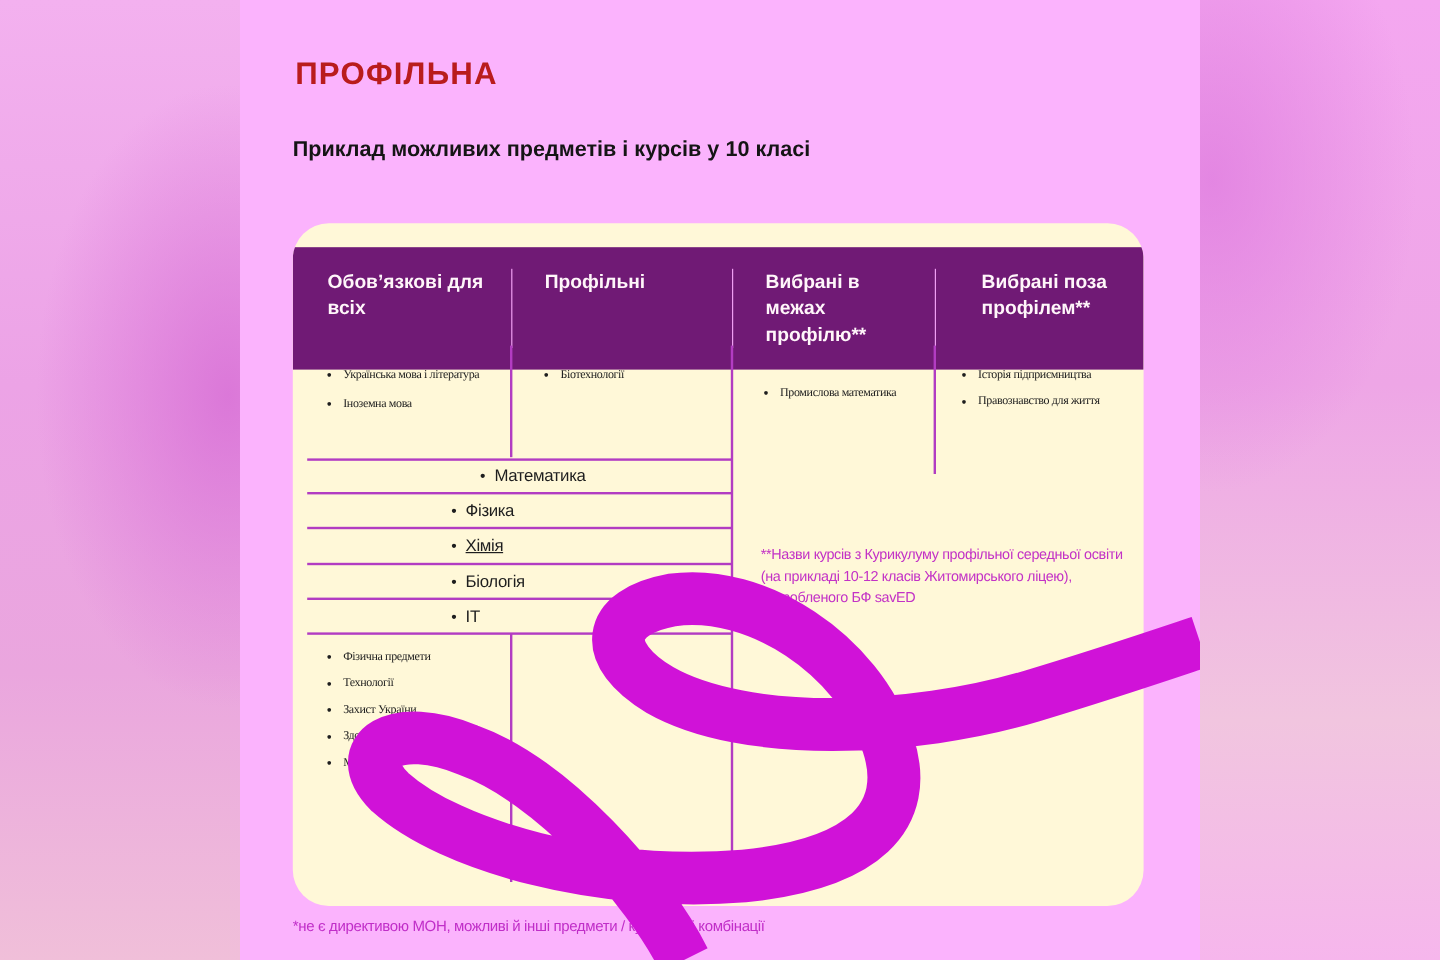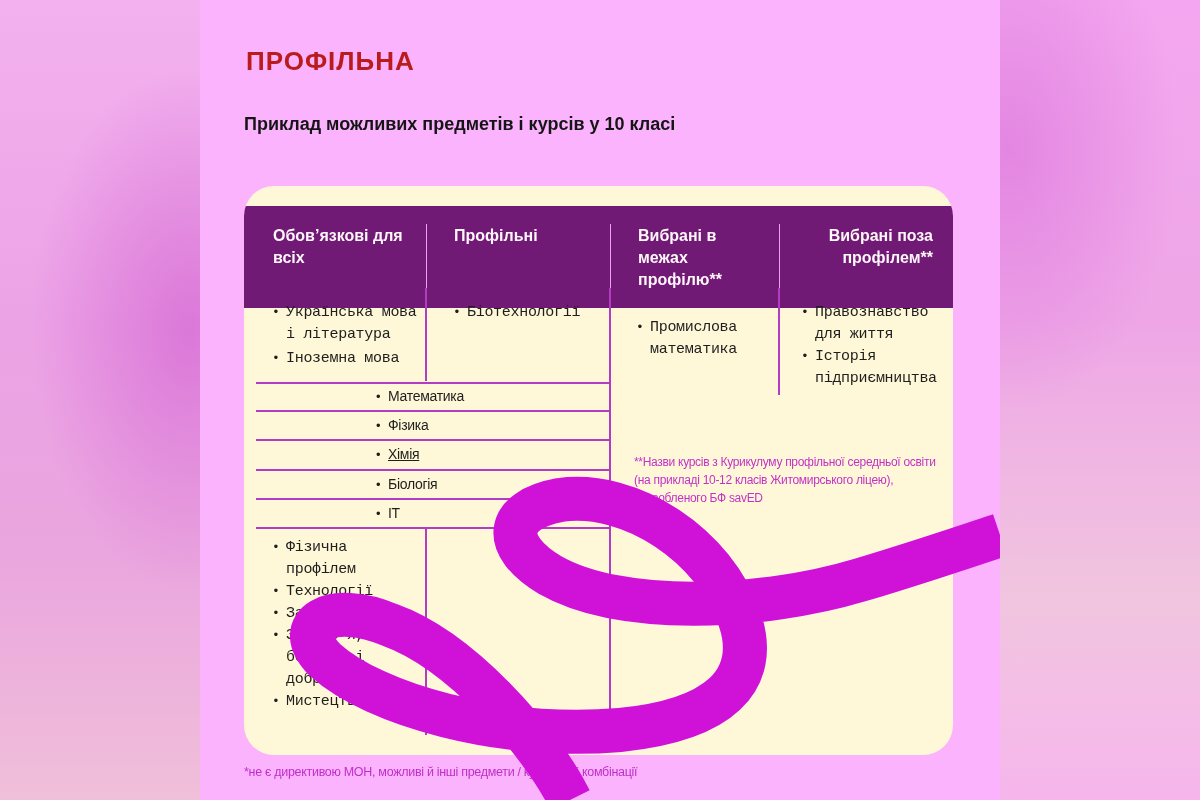--- a/index.html
+++ b/index.html
@@ -46,21 +46,21 @@
     }
     .h-col {
       position: absolute; top: 19px; color: #fff6fa; font-weight: 700;
       font-size: 16px; line-height: 22px;
     }
     .h-div { position: absolute; top: 18px; width: 1px; height: 66px; background: #ef9ff2; }
     .vline { position: absolute; width: 2px; background: #b23cc2; }
     .hline { position: absolute; height: 2px; background: #b23cc2; }
     .cell-list {
       position: absolute; margin: 0; padding: 0; list-style: none;
-      font-family: Liberation Mono, monospace; font-size: 15px; color: #1e1e1e;
+      font-family: Liberation Serif, serif; font-size: 10px; color: #1e1e1e;
       line-height: 22px; letter-spacing: -0.3px;
     }
     .cell-list li { position: relative; padding-left: 14px; margin-bottom: 2px; }
     .cell-list li::before {
       content: "•"; position: absolute; left: 0; top: 0; font-size: 13px;
     }
     .cell-list.tight li { margin-bottom: 0; }
     .band-item {
       position: absolute; left: 132px; font-size: 14px; color: #1e1e1e;
       letter-spacing: -0.3px;
@@ -90,21 +90,21 @@
   </div>
 
   <div class="card">
     <div class="card-head">
       <div class="h-col" style="left:29px; width:130px;">Обов’язкові для всіх</div>
       <div class="h-div" style="left:182px;"></div>
       <div class="h-col" style="left:210px; width:130px;">Профільні</div>
       <div class="h-div" style="left:366px;"></div>
       <div class="h-col" style="left:394px; width:120px;">Вибрані в межах профілю**</div>
       <div class="h-div" style="left:535px;"></div>
-      <div class="h-col" style="left:559px; width:130px;text-align:right;">Вибрані поза профілем**</div>
+      <div class="h-col" style="left:574px; width:130px;">Вибрані поза профілем**</div>
     </div>
 
     <div class="vline" style="left:181px; top:102px; height:93px;"></div>
     <div class="vline" style="left:365px; top:102px; height:447px;"></div>
     <div class="vline" style="left:534px; top:102px; height:107px;"></div>
     <div class="vline" style="left:181px; top:342px; height:207px;"></div>
 
     <div class="hline" style="left:12px; top:196px; width:354px;"></div>
     <div class="hline" style="left:12px; top:224px; width:354px;"></div>
     <div class="hline" style="left:12px; top:253px; width:354px;"></div>
@@ -114,41 +114,41 @@
 
     <ul class="cell-list" style="left:28px; top:116px; width:150px;">
       <li>Українська мова і література</li>
       <li>Іноземна мова</li>
     </ul>
 
     <ul class="cell-list" style="left:209px; top:116px; width:150px;">
       <li>Біотехнології</li>
     </ul>
 
-    <div class="band-item" style="top:202px;"><span class="dot">•</span><span>Математика</span></div>
+    <div class="band-item" style="top:202px;margin-left:24px;"><span class="dot">•</span><span>Математика</span></div>
     <div class="band-item" style="top:231px;"><span class="dot">•</span><span>Фізика</span></div>
     <div class="band-item" style="top:260px;text-decoration:underline;"><span class="dot">•</span><span>Хімія</span></div>
     <div class="band-item" style="top:290px;"><span class="dot">•</span><span>Біологія</span></div>
     <div class="band-item" style="top:319px;"><span class="dot">•</span><span>IT</span></div>
 
     <ul class="cell-list tight" style="left:28px; top:351px; width:145px;">
-      <li>Фізична профілем</li>
+      <li>Фізична предмети</li>
       <li>Технології</li>
       <li>Захист України</li>
       <li>Здоров’я, безпека і добробут</li>
       <li>Мистецтво</li>
     </ul>
 
     <ul class="cell-list tight" style="left:392px; top:116px; width:135px;margin-top:15px;">
       <li>Промислова математика</li>
     </ul>
 
     <ul class="cell-list tight" style="left:557px; top:116px; width:140px;">
+      <li>Історія підприємництва</li>
       <li>Правознавство для життя</li>
-      <li>Історія підприємництва</li>
     </ul>
 
     <div class="note">**Назви курсів з Курикулуму профільної середньої освіти (на прикладі 10-12 класів Житомирського ліцею), розробленого БФ savED</div>
   </div>
 
   <div class="footnote">*не є директивою МОН, можливі й інші предмети / курси, їхні комбінації</div>
 
   <svg class="ribbon" width="800" height="800" viewBox="0 0 800 800">
     <path d="M 370 800
              C 340 740, 260 650, 190 625

